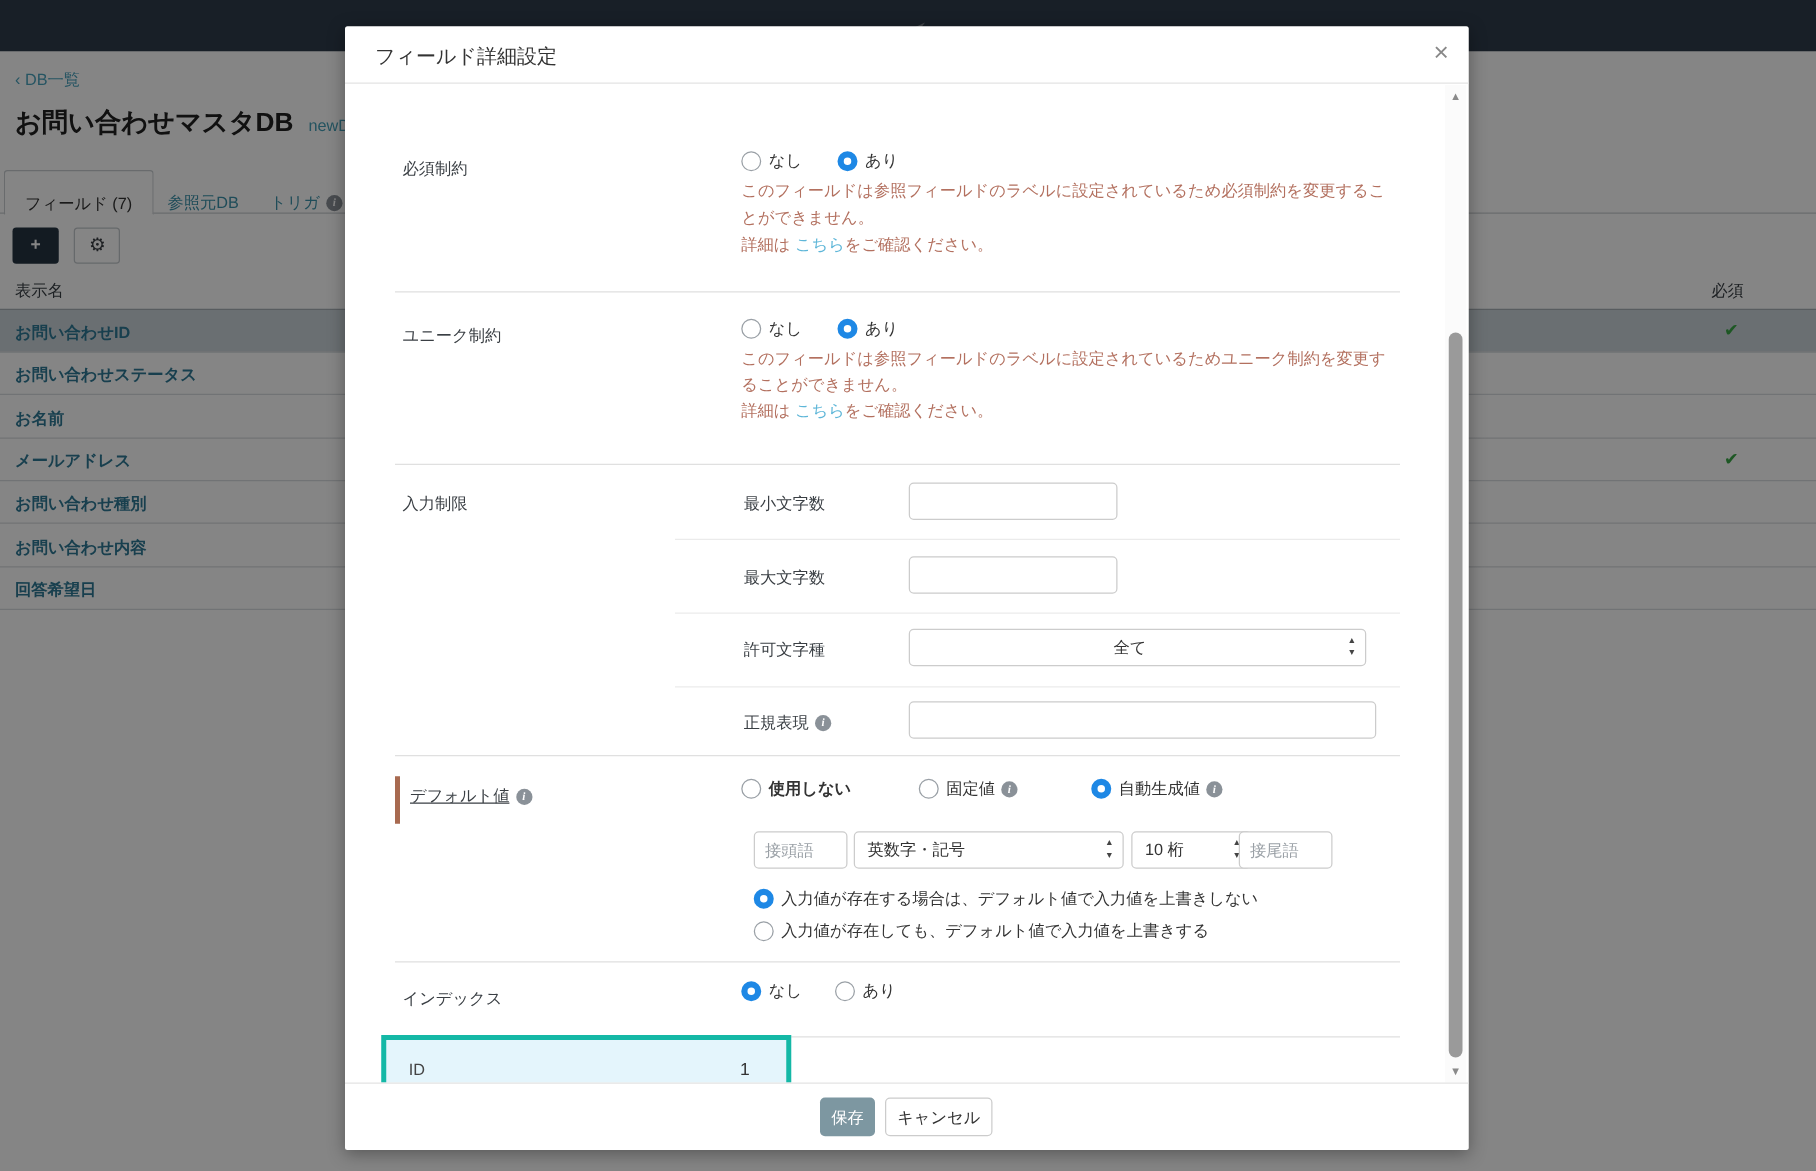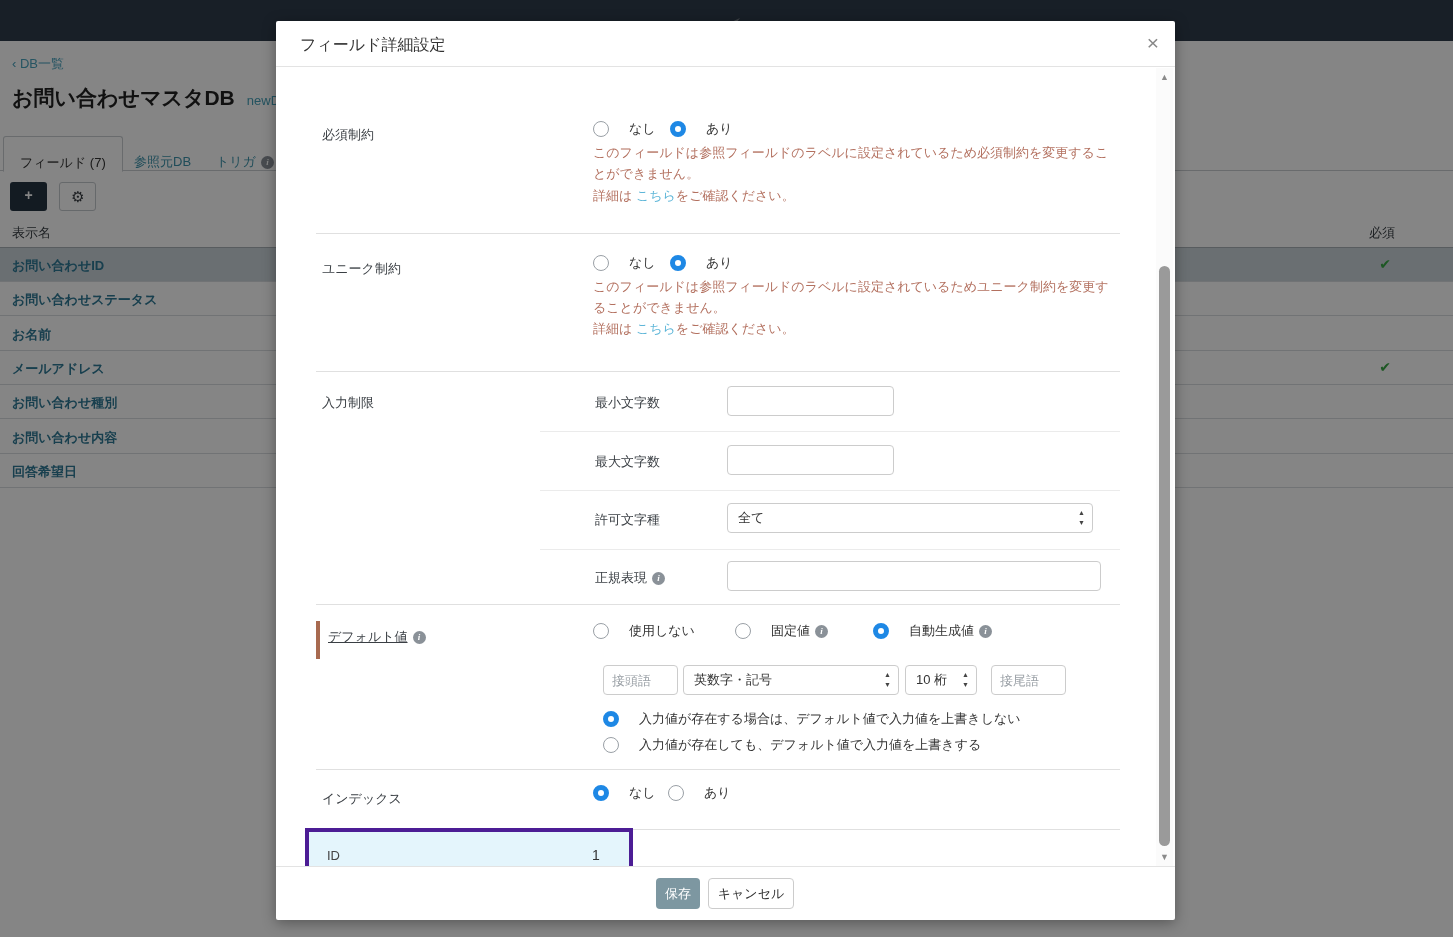--- a/index.html
+++ b/index.html
@@ -39,37 +39,37 @@
   #modal-body { position:absolute; left:0; top:47px; width:899px; height:798px; overflow:hidden; }
 
   .sec-label { position:absolute; font-size:13px; color:#3a3f44; }
   .divider { position:absolute; left:40px; width:804px; height:1px; background:#e0e0e0; }
   .subdivider { position:absolute; left:264px; width:580px; height:1px; background:#ebebeb; }
 
   .radio-row { position:absolute; display:flex; align-items:center; font-size:13px; color:#333; }
   .radio { width:16px; height:16px; border-radius:50%; display:inline-block; background:#fff; flex:none; }
   .radio.on { border:5px solid #1e88e5; }
   .radio.off { border:1px solid #9aa0a6; }
-  .radio-label { margin-left:20px; white-space:nowrap; }
+  .radio-label { margin-left:6px; white-space:nowrap; }
 
   .warn { position:absolute; width:524px; font-size:13px; line-height:21px; color:#b3705f; }
   .detail-line { position:absolute; font-size:13px; color:#b3705f; white-space:nowrap; }
   .detail-link { color:#5eb6d8; cursor:pointer; }
 
   .fld-sublabel { position:absolute; font-size:13px; color:#3a3f44; }
   .txt-input { position:absolute; height:30px; border:1px solid #ccc; border-radius:4px; font-size:13px; padding:0 8px; color:#333; background:#fff; font-family:inherit; }
   .txt-input::placeholder { color:#9aa0a6; }
   .select { position:absolute; height:30px; border:1px solid #ccc; border-radius:4px; background:#fff; font-size:13px; color:#333; line-height:28px; padding:0 22px 0 10px; cursor:pointer; }
   .sel-arrows { position:absolute; right:7px; top:4px; display:flex; flex-direction:column; font-size:7px; line-height:10px; color:#444; }
 
   .info-icon { display:inline-block; width:13px; height:13px; border-radius:50%; background:#8a9198; color:#fff; font-size:9px; line-height:13px; text-align:center; font-weight:bold; font-style:italic; vertical-align:1px; margin-left:5px; font-family:"Liberation Serif",serif; }
 
   #default-bar { position:absolute; left:40px; top:553px; width:4px; height:38px; background:#a86a50; }
 
-  #id-box { position:absolute; left:29px; top:760px; width:328px; height:56px; background:#e4f5fc; border:4px solid #4c1d95; }
+  #id-box { position:absolute; left:29px; top:760px; width:328px; height:56px; background:#e4f5fc; border:4px solid #14b8a6; }
   #id-label { position:absolute; left:18px; top:16px; font-size:13px; color:#444; }
   #id-value { position:absolute; left:283px; top:15px; font-size:14px; color:#333; }
 
   
   #scrollbar { position:absolute; right:2px; top:47px; width:17px; height:798px; background:#fbfbfb; }
   .scroll-arrow { position:absolute; left:0; width:17px; text-align:center; font-size:9px; color:#8a8a8a; cursor:pointer; }
   #scroll-thumb { position:absolute; left:3px; top:198px; width:11px; height:580px; background:#9a9a9a; border-radius:6px; cursor:pointer; }
 
   #modal-footer { position:absolute; left:0; bottom:0; width:100%; height:54px; border-top:1px solid #e3e3e3; }
   #save-btn { position:absolute; left:380px; top:11px; width:44px; height:31px; background:#7d97a1; color:#fff; border:none; border-radius:4px; font-size:13px; cursor:pointer; font-family:inherit; }
@@ -182,37 +182,37 @@
 
     <span class="fld-sublabel" style="left:319px; top:326px;">最小文字数</span>
     <input class="txt-input" style="left: 451px; top: 318px; width: 167px;" value="">
     <div class="subdivider" style="top:363px;"></div>
 
     <span class="fld-sublabel" style="left:319px; top:385px;">最大文字数</span>
     <input class="txt-input" style="left: 451px; top: 377px; width: 167px;" value="">
     <div class="subdivider" style="top:422px;"></div>
 
     <span class="fld-sublabel" style="left:319px; top:443px;">許可文字種</span>
-    <div class="select" style="left:451px; top:435px; width:366px;">
+    <div class="select" style="left:451px; top:435px; width:366px;text-align:center;">
       <span>全て</span>
       <span class="sel-arrows">
           <span>▲</span>
           <span>▼</span>
         </span>
     </div>
     <div class="subdivider" style="top:481px;"></div>
 
     <span class="fld-sublabel" style="left:319px; top:501px;"><span>正規表現</span><span class="info-icon">i</span></span>
     <input class="txt-input" style="left: 451px; top: 493px; width: 374px;" value="">
     <div class="divider" style="top:536px;"></div>
 
     <div id="default-bar"></div>
     <span class="sec-label" style="left:52px; top:560px;text-decoration:underline;"><span>デフォルト値</span><span class="info-icon">i</span></span>
 
-    <div class="radio-row" style="left:317px; top:554px;">
+    <div class="radio-row" style="left:317px; top:554px;font-weight:bold;">
       <span class="radio off"></span>
       <span class="radio-label">使用しない</span>
     </div>
     <div class="radio-row" style="left:459px; top:554px;">
       <span class="radio off"></span>
       <span class="radio-label">固定値</span>
       <span class="info-icon">i</span>
     </div>
     <div class="radio-row" style="left:597px; top:554px;">
       <span class="radio on"></span>
@@ -221,21 +221,21 @@
     </div>
 
     <input class="txt-input" style="left: 327px; top: 597px; width: 75px;" placeholder="接頭語">
     <div class="select" style="left:407px; top:597px; width:216px;">
       <span>英数字・記号</span>
       <span class="sel-arrows">
           <span>▲</span>
           <span>▼</span>
         </span>
     </div>
-    <div class="select" style="left:629px; top:597px; width:72px;">
+    <div class="select" style="left:629px; top:597px; width:96px;">
       <span>10 桁</span>
       <span class="sel-arrows">
           <span>▲</span>
           <span>▼</span>
         </span>
     </div>
     <input class="txt-input" style="left: 715px; top: 597px; width: 75px;" placeholder="接尾語">
 
     <div class="radio-row" style="left:327px; top:642px;">
       <span class="radio on"></span>

